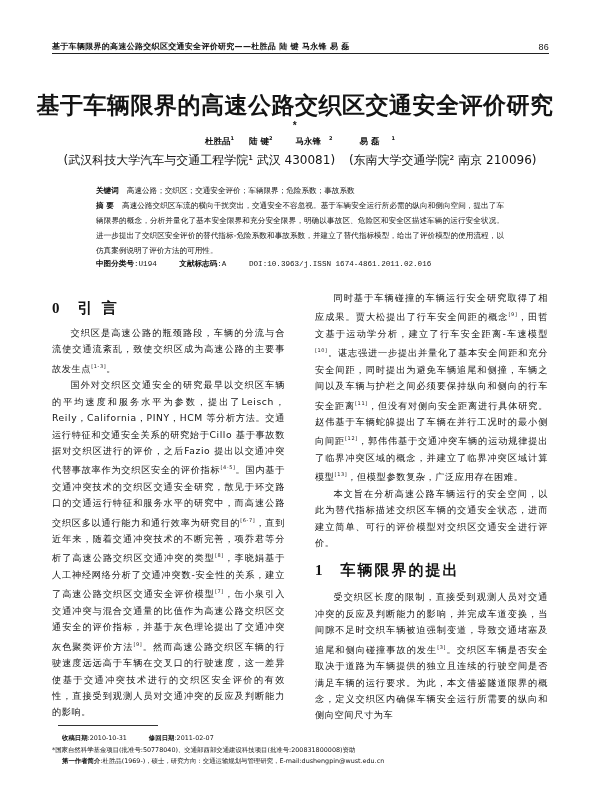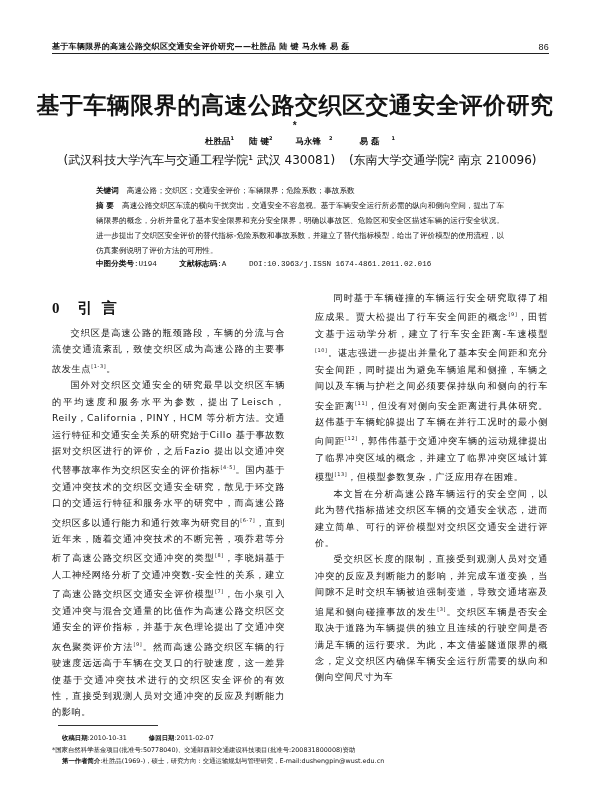--- a/index.html
+++ b/index.html
@@ -119,20 +119,23 @@
   <div class="section-heading sec0">
     <span class="num">0</span><span>引  言</span>
   </div>
   <p><span>交织区是高速公路的瓶颈路段，车辆的分流与合流使交通流紊乱，致使交织区成为高速公路的主要事故发生点</span><sup>[1-3]</sup><span>。</span></p>
   <p><span>国外对交织区交通安全的研究最早以交织区车辆的平均速度和服务水平为参数，提出了Leisch，Reily，California，PINY，HCM 等分析方法。交通运行特征和交通安全关系的研究始于Cillo 基于事故数据对交织区进行的评价，之后Fazio 提出以交通冲突代替事故率作为交织区安全的评价指标</span><sup>[4-5]</sup><span>。国内基于交通冲突技术的交织区交通安全研究，散见于环交路口的交通运行特征和服务水平的研究中，而高速公路交织区多以通行能力和通行效率为研究目的</span><sup>[6-7]</sup><span>，直到近年来，随着交通冲突技术的不断完善，项乔君等分析了高速公路交织区交通冲突的类型</span><sup>[8]</sup><span>，李晓娟基于人工神经网络分析了交通冲突数-安全性的关系，建立了高速公路交织区交通安全评价模型</span><sup>[7]</sup><span>，缶小泉引入交通冲突与混合交通量的比值作为高速公路交织区交通安全的评价指标，并基于灰色理论提出了交通冲突灰色聚类评价方法</span><sup>[9]</sup><span>。然而高速公路交织区车辆的行驶速度远远高于车辆在交叉口的行驶速度，这一差异使基于交通冲突技术进行的交织区安全评价的有效性，直接受到观测人员对交通冲突的反应及判断能力的影响。</span></p>
 </div>
 
 <div class="col col-right">
   <p><span>同时基于车辆碰撞的车辆运行安全研究取得了相应成果。贾大松提出了行车安全间距的概念</span><sup>[9]</sup><span>，田哲文基于运动学分析，建立了行车安全距离-车速模型</span><sup>[10]</sup><span>。谌志强进一步提出并量化了基本安全间距和充分安全间距，同时提出为避免车辆追尾和侧撞，车辆之间以及车辆与护栏之间必须要保持纵向和侧向的行车安全距离</span><sup>[11]</sup><span>，但没有对侧向安全距离进行具体研究。赵伟基于车辆蛇皡提出了车辆在并行工况时的最小侧向间距</span><sup>[12]</sup><span>，郭伟伟基于交通冲突车辆的运动规律提出了临界冲突区域的概念，并建立了临界冲突区域计算模型</span><sup>[13]</sup><span>，但模型参数复杂，广泛应用存在困难。</span></p>
   <p><span>本文旨在分析高速公路车辆运行的安全空间，以此为替代指标描述交织区车辆的交通安全状态，进而建立简单、可行的评价模型对交织区交通安全进行评价。</span></p>
+  <div class="section-heading sec1">
+    <span class="num">1</span><span>车辆限界的提出</span>
+  </div>
   <p><span>受交织区长度的限制，直接受到观测人员对交通冲突的反应及判断能力的影响，并完成车道变换，当间隙不足时交织车辆被迫强制变道，导致交通堵塞及追尾和侧向碰撞事故的发生</span><sup>[3]</sup><span>。交织区车辆是否安全取决于道路为车辆提供的独立且连续的行驶空间是否满足车辆的运行要求。为此，本文借鉴隧道限界的概念，定义交织区内确保车辆安全运行所需要的纵向和侧向空间尺寸为车</span></p>
 </div>
 
 <div class="footnote-rule"></div>
 <div class="footnotes">
   <div class="fn indent">
     <span class="label">收稿日期</span>:<span>2010-10-31</span><span class="gap"></span><span class="label">修回日期</span>:<span>2011-02-07</span>
   </div>
   <div class="fn">*国家自然科学基金项目(批准号:50778040)、交通部西部交通建设科技项目(批准号:200831800008)资助</div>
   <div class="fn indent">

